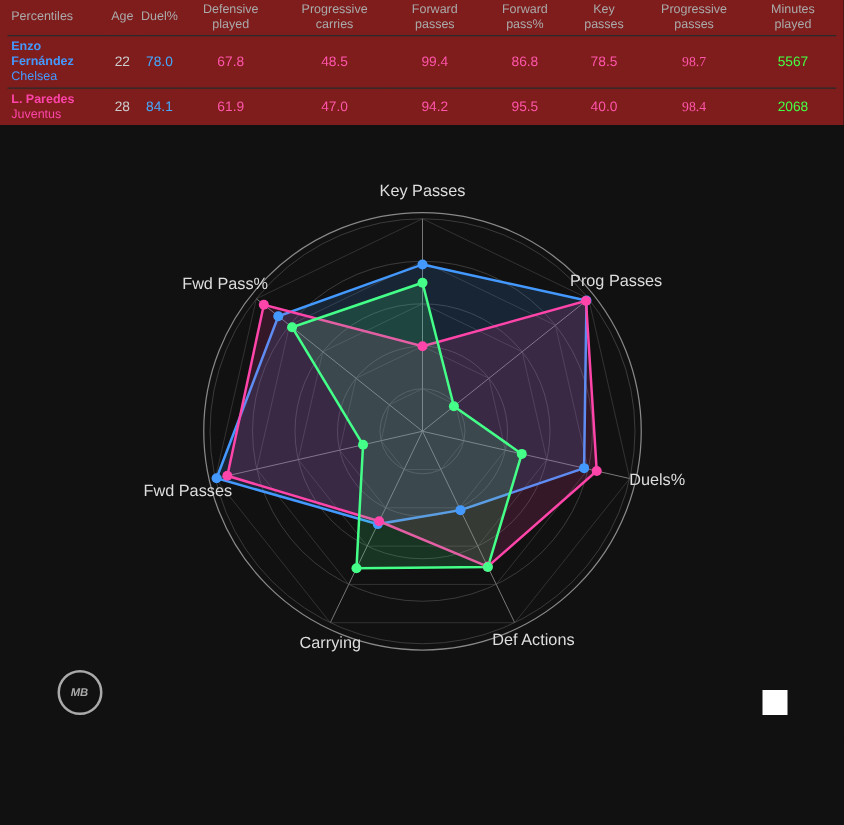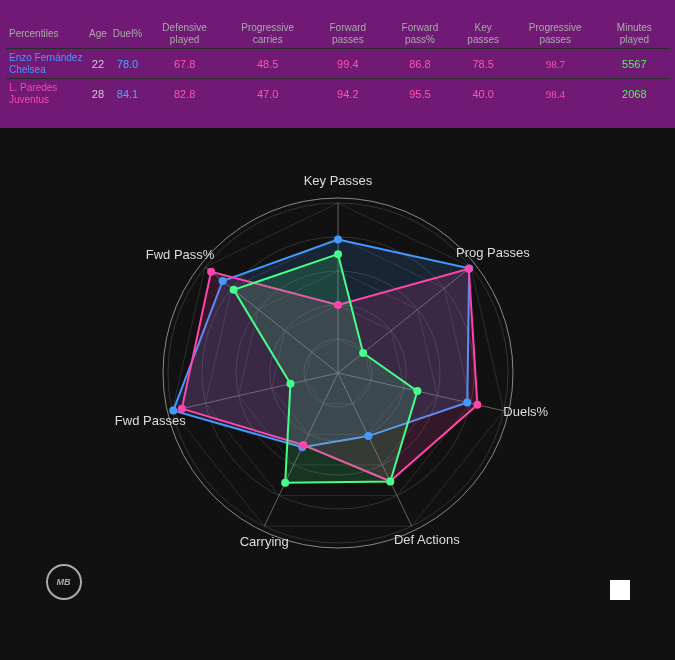--- a/index.html
+++ b/index.html
@@ -8,22 +8,22 @@
       color: #ccc;
       font-family: Arial, sans-serif;
       font-size: 11px;
       width: 675px;
       height: 660px;
       overflow: hidden;
     }
 
     
     .table-section {
-      background: #701a75;
-      padding: 20px 6px;
+      background: #7f1d1d;
+      padding: 0 6px;
     }
 
     table {
       width: 100%;
       border-collapse: collapse;
     }
 
     thead tr th {
       color: #aaa;
       text-align: center;
@@ -45,21 +45,21 @@
       border-top: 1px solid #2a2a2a;
     }
 
     tbody tr td:first-child {
       text-align: left;
     }
 
     .player-name {
       color: #4af;
       font-size: 10px;
-      font-weight: normal;
+      font-weight: bold;
       line-height: 1.2;
     }
 
     .team-name {
       color: #4af;
       font-size: 10px;
     }
 
     .col-age { color: #ccc; }
     .col-duel { color: #4af; }
@@ -156,21 +156,21 @@
       <td class="col-prog-passes">98.7</td>
       <td class="col-minutes">5567</td>
     </tr>
         <tr>
       <td>
         <div class="player-name" style="color:#ff44aa">L. Paredes</div>
         <div class="team-name" style="color:#ff44aa">Juventus</div>
       </td>
       <td class="col-age">28</td>
       <td class="col-duel">84.1</td>
-      <td class="col-defensive">82.8</td>
+      <td class="col-defensive">61.9</td>
       <td class="col-prog-carries">47.0</td>
       <td class="col-fwd-passes">94.2</td>
       <td class="col-fwd-pass-pct">95.5</td>
       <td class="col-key-passes">40.0</td>
       <td class="col-prog-passes">98.4</td>
       <td class="col-minutes">2068</td>
     </tr>
       </tbody>
   </table>
 </div>

